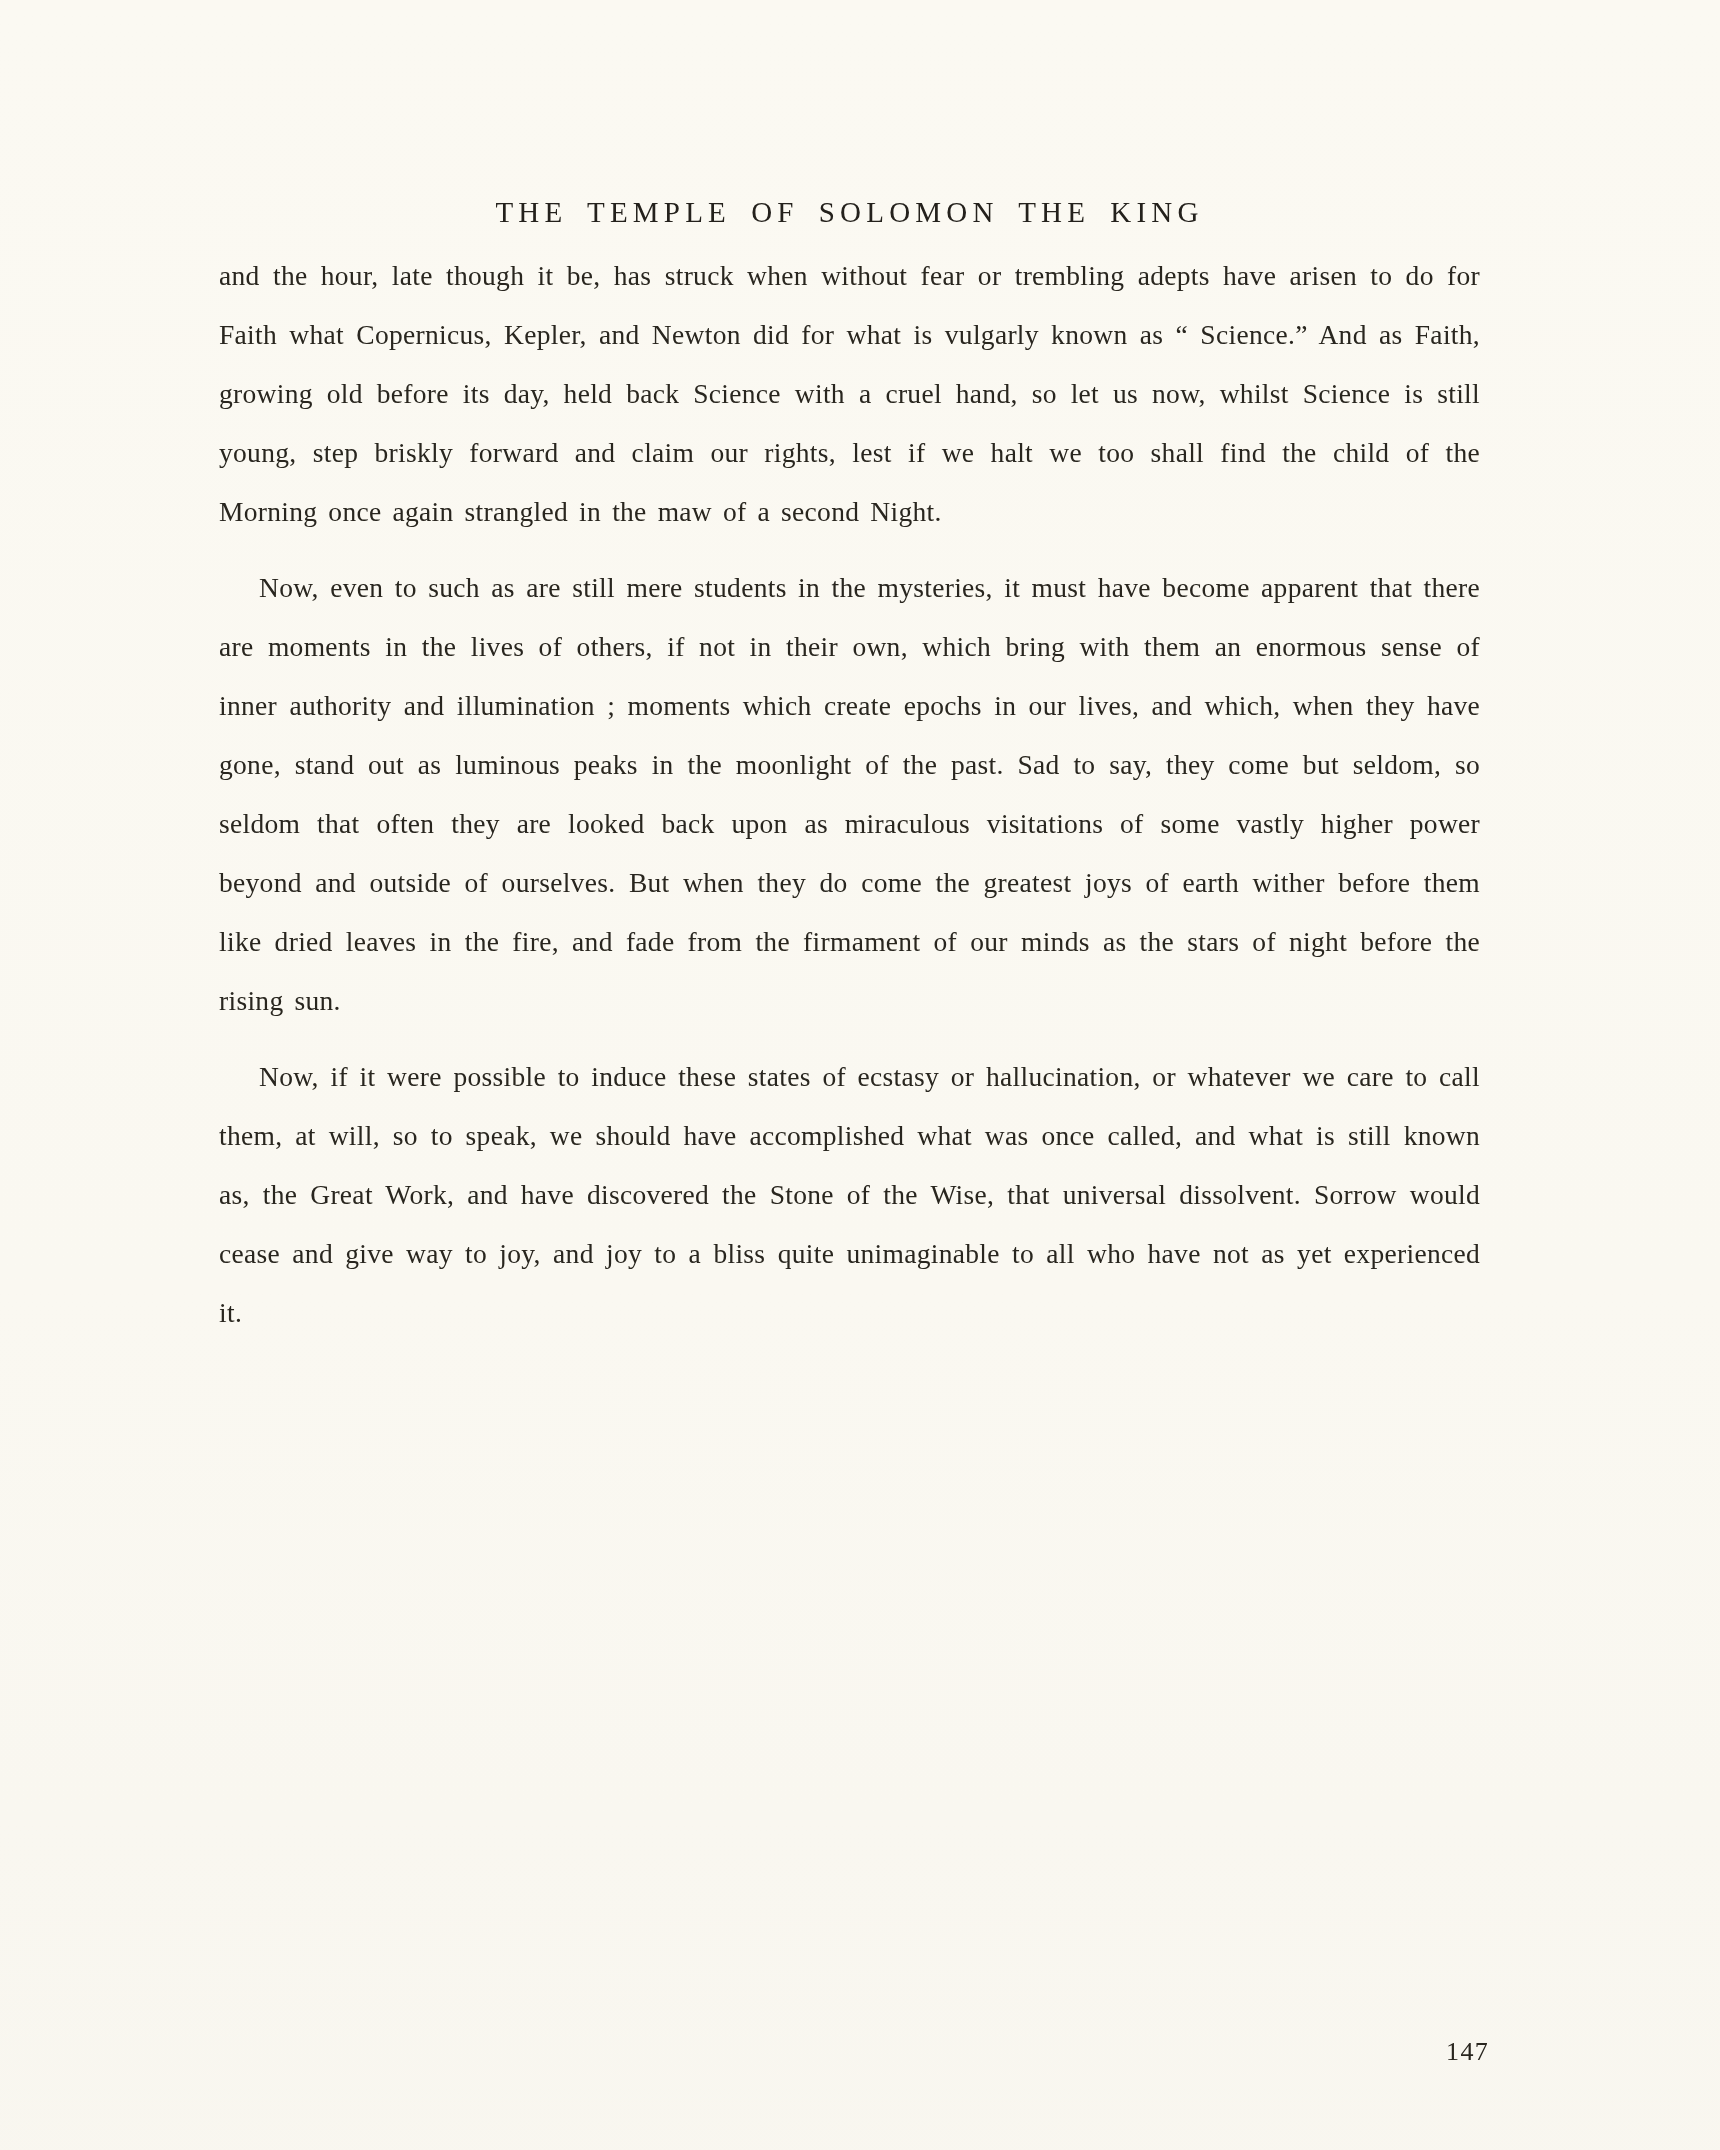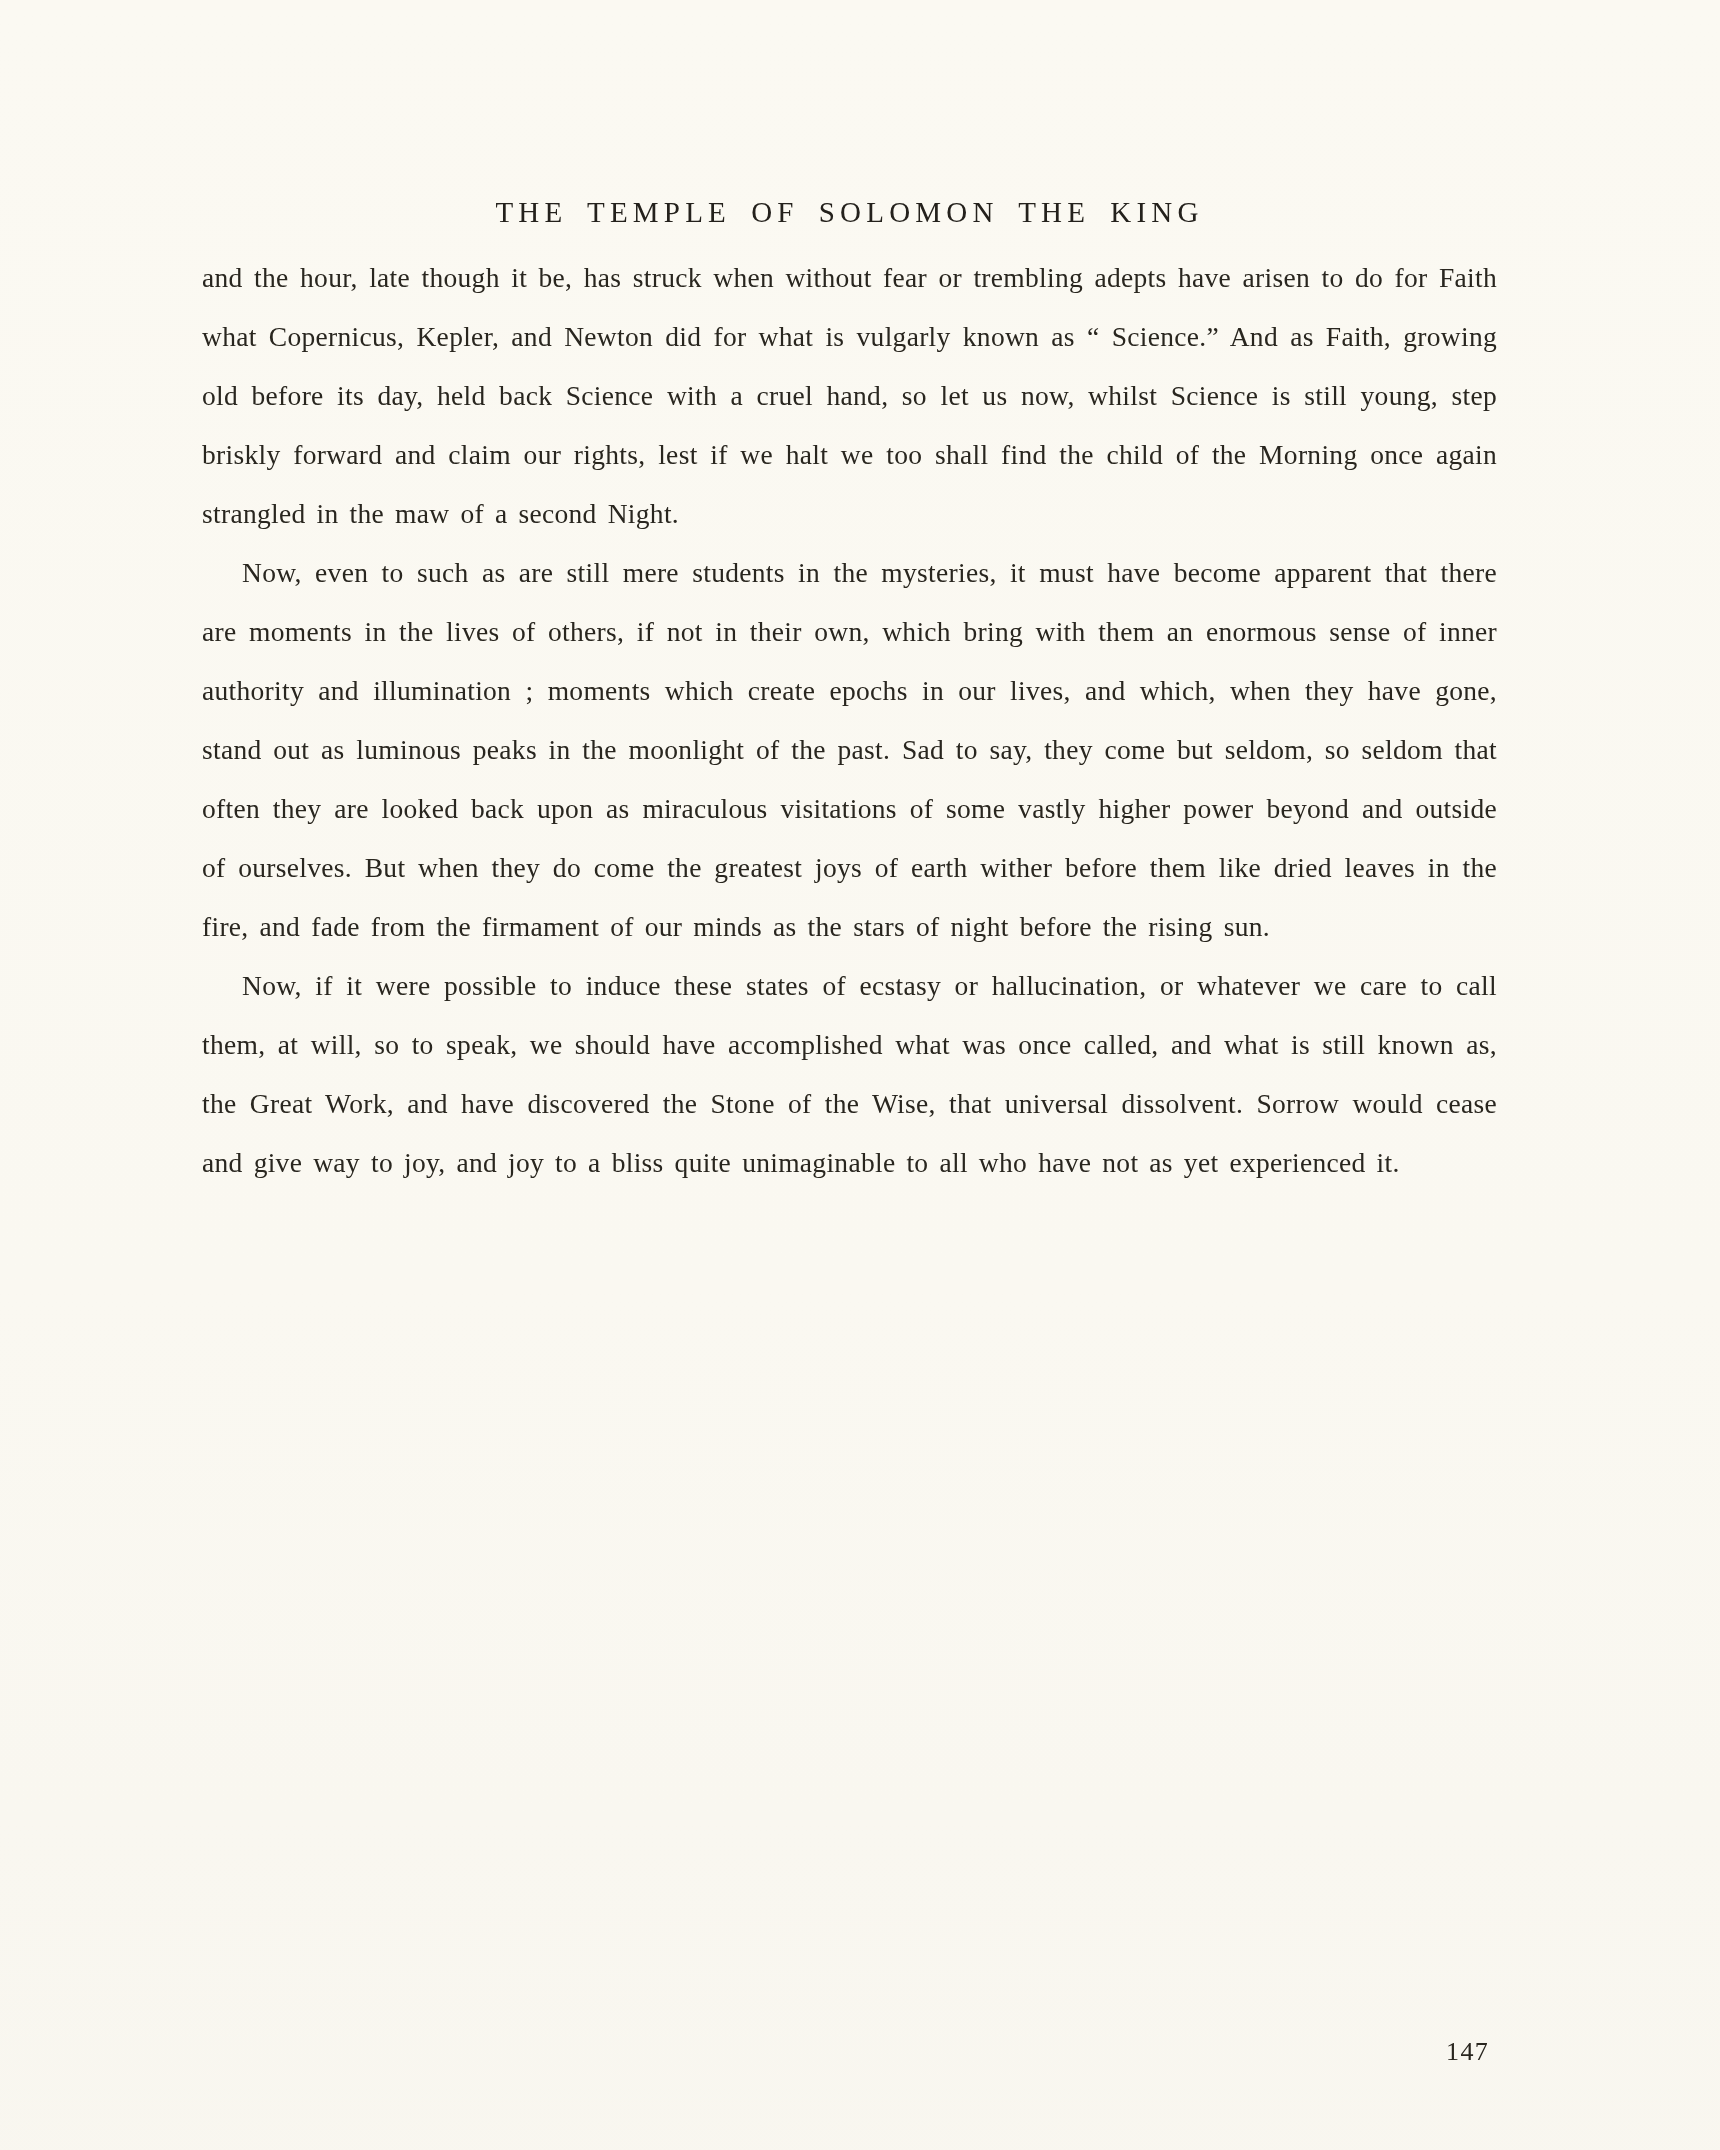--- a/index.html
+++ b/index.html
@@ -25,28 +25,28 @@
     left: 202px;
     top: 196px;
     width: 1295px;
   }
   .page-title {
     font-size: 29px;
     font-weight: 400;
     letter-spacing: 5.2px;
     word-spacing: 7.7px;
     text-align: center;
-    margin: 0 0 19px 0;
+    margin: 0 0 8px 0;
     color: #24211c;
     white-space: nowrap;
   }
   .body-text p {
     font-size: 27.5px;
     line-height: 59px;
-    margin: 0;
+    margin: 17px;
     text-align: justify;
     word-spacing: 0.14em;
     letter-spacing: 0.3px;
     color: #29261f;
   }
   .body-text p.indent {
     text-indent: 40px;
   }
   .page-number {
     position: absolute;

